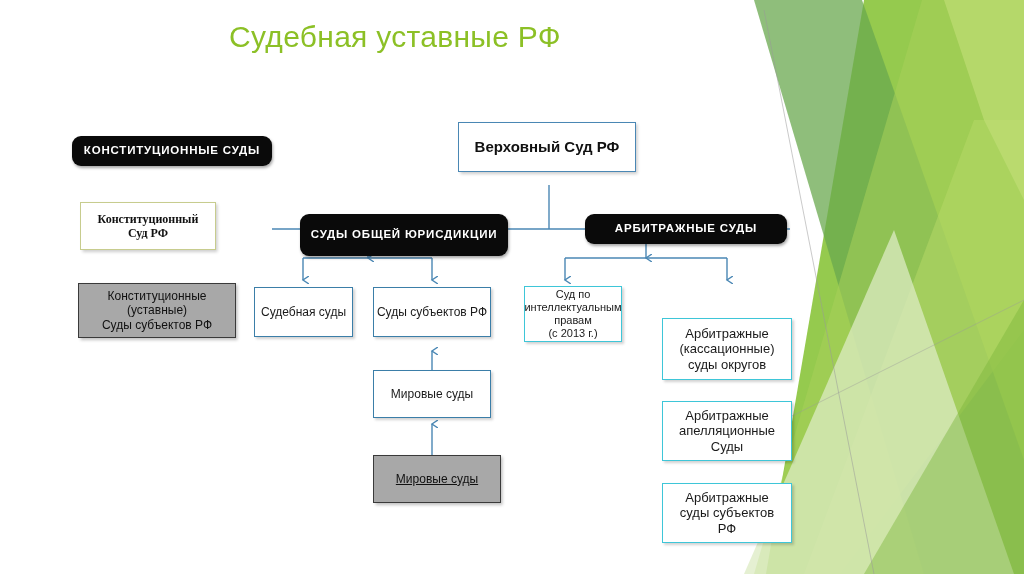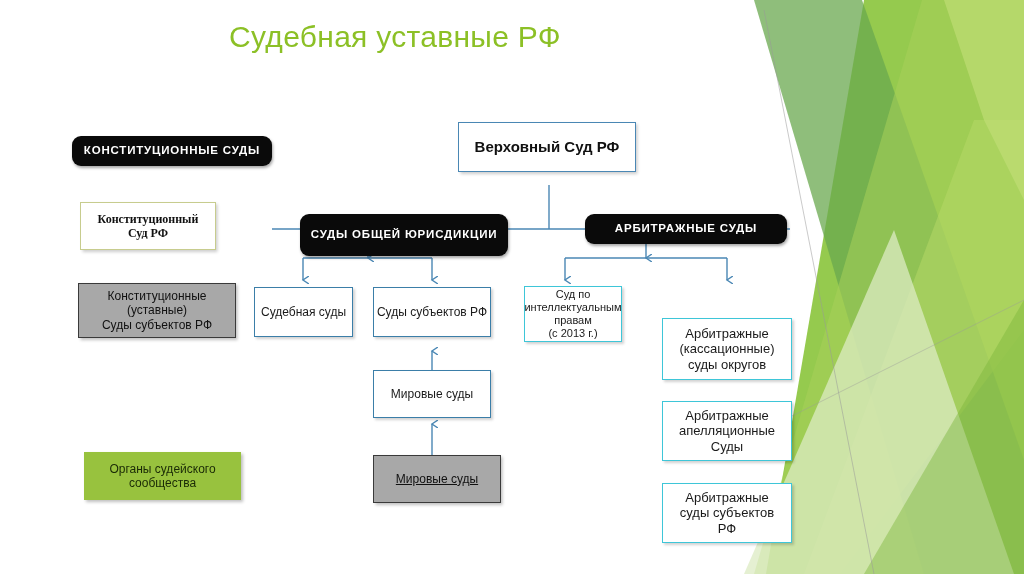--- a/index.html
+++ b/index.html
@@ -194,24 +194,20 @@
     <span class="lbl">Конституционный
 Суд РФ</span>
   </div>
 
   <div class="node gray" style="left:78px; top:283px; width:158px; height:55px;">
     <span class="lbl">Конституционные
 (уставные)
 Суды субъектов РФ</span>
   </div>
 
-  <div class="node green" style="left:84px; top:452px; width:157px; height:48px;">
-    <span class="lbl">Органы судейского
-сообщества</span>
-  </div>
 
   <div class="node blue-bold" style="left:458px; top:122px; width:178px; height:50px;justify-content:center;">
     <span class="lbl">Верховный Суд РФ</span>
   </div>
 
   <div class="node black" style="left:300px; top:214px; width:208px; height:42px;">
     <span class="lbl">СУДЫ ОБЩЕЙ ЮРИСДИКЦИИ</span>
   </div>
 
   <div class="node black" style="left:585px; top:214px; width:202px; height:30px;">

